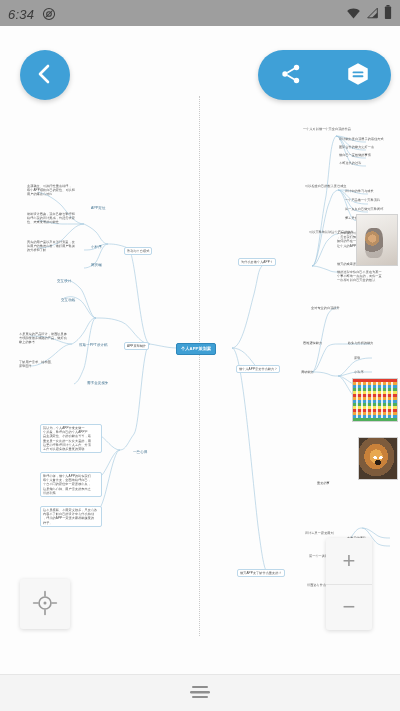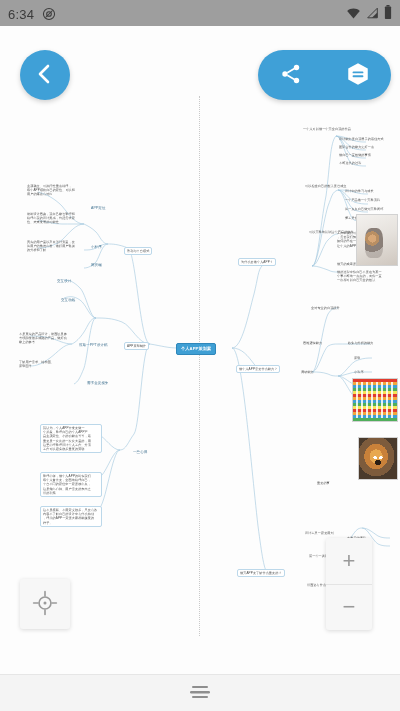--- a/index.html
+++ b/index.html
@@ -7,21 +7,21 @@
   body {
     font-family: "Liberation Sans", "DejaVu Sans", sans-serif;
     background:#fdfdfd;
     position:relative;
   }
 
   
   #status-bar {
     position:absolute; top:0; left:0; width:400px; height:26px;
     background:#9e9e9e; color:#3c3c3c;
-    display:flex; align-items:center; padding:14px 8px;
+    display:flex; align-items:center; padding:14px 8px;font-style:italic;
   }
   #status-time { font-size:13px; letter-spacing:.2px; color:#3b3b3b; }
   #status-dnd { margin-left:8px; display:flex; align-items:center; }
   #status-right { margin-left:auto; display:flex; align-items:center; gap:5px; }
 
   
   #canvas {
     position:absolute; top:26px; left:0; width:400px; height:648px;
     background:#fdfdfd; overflow:hidden;
   }

